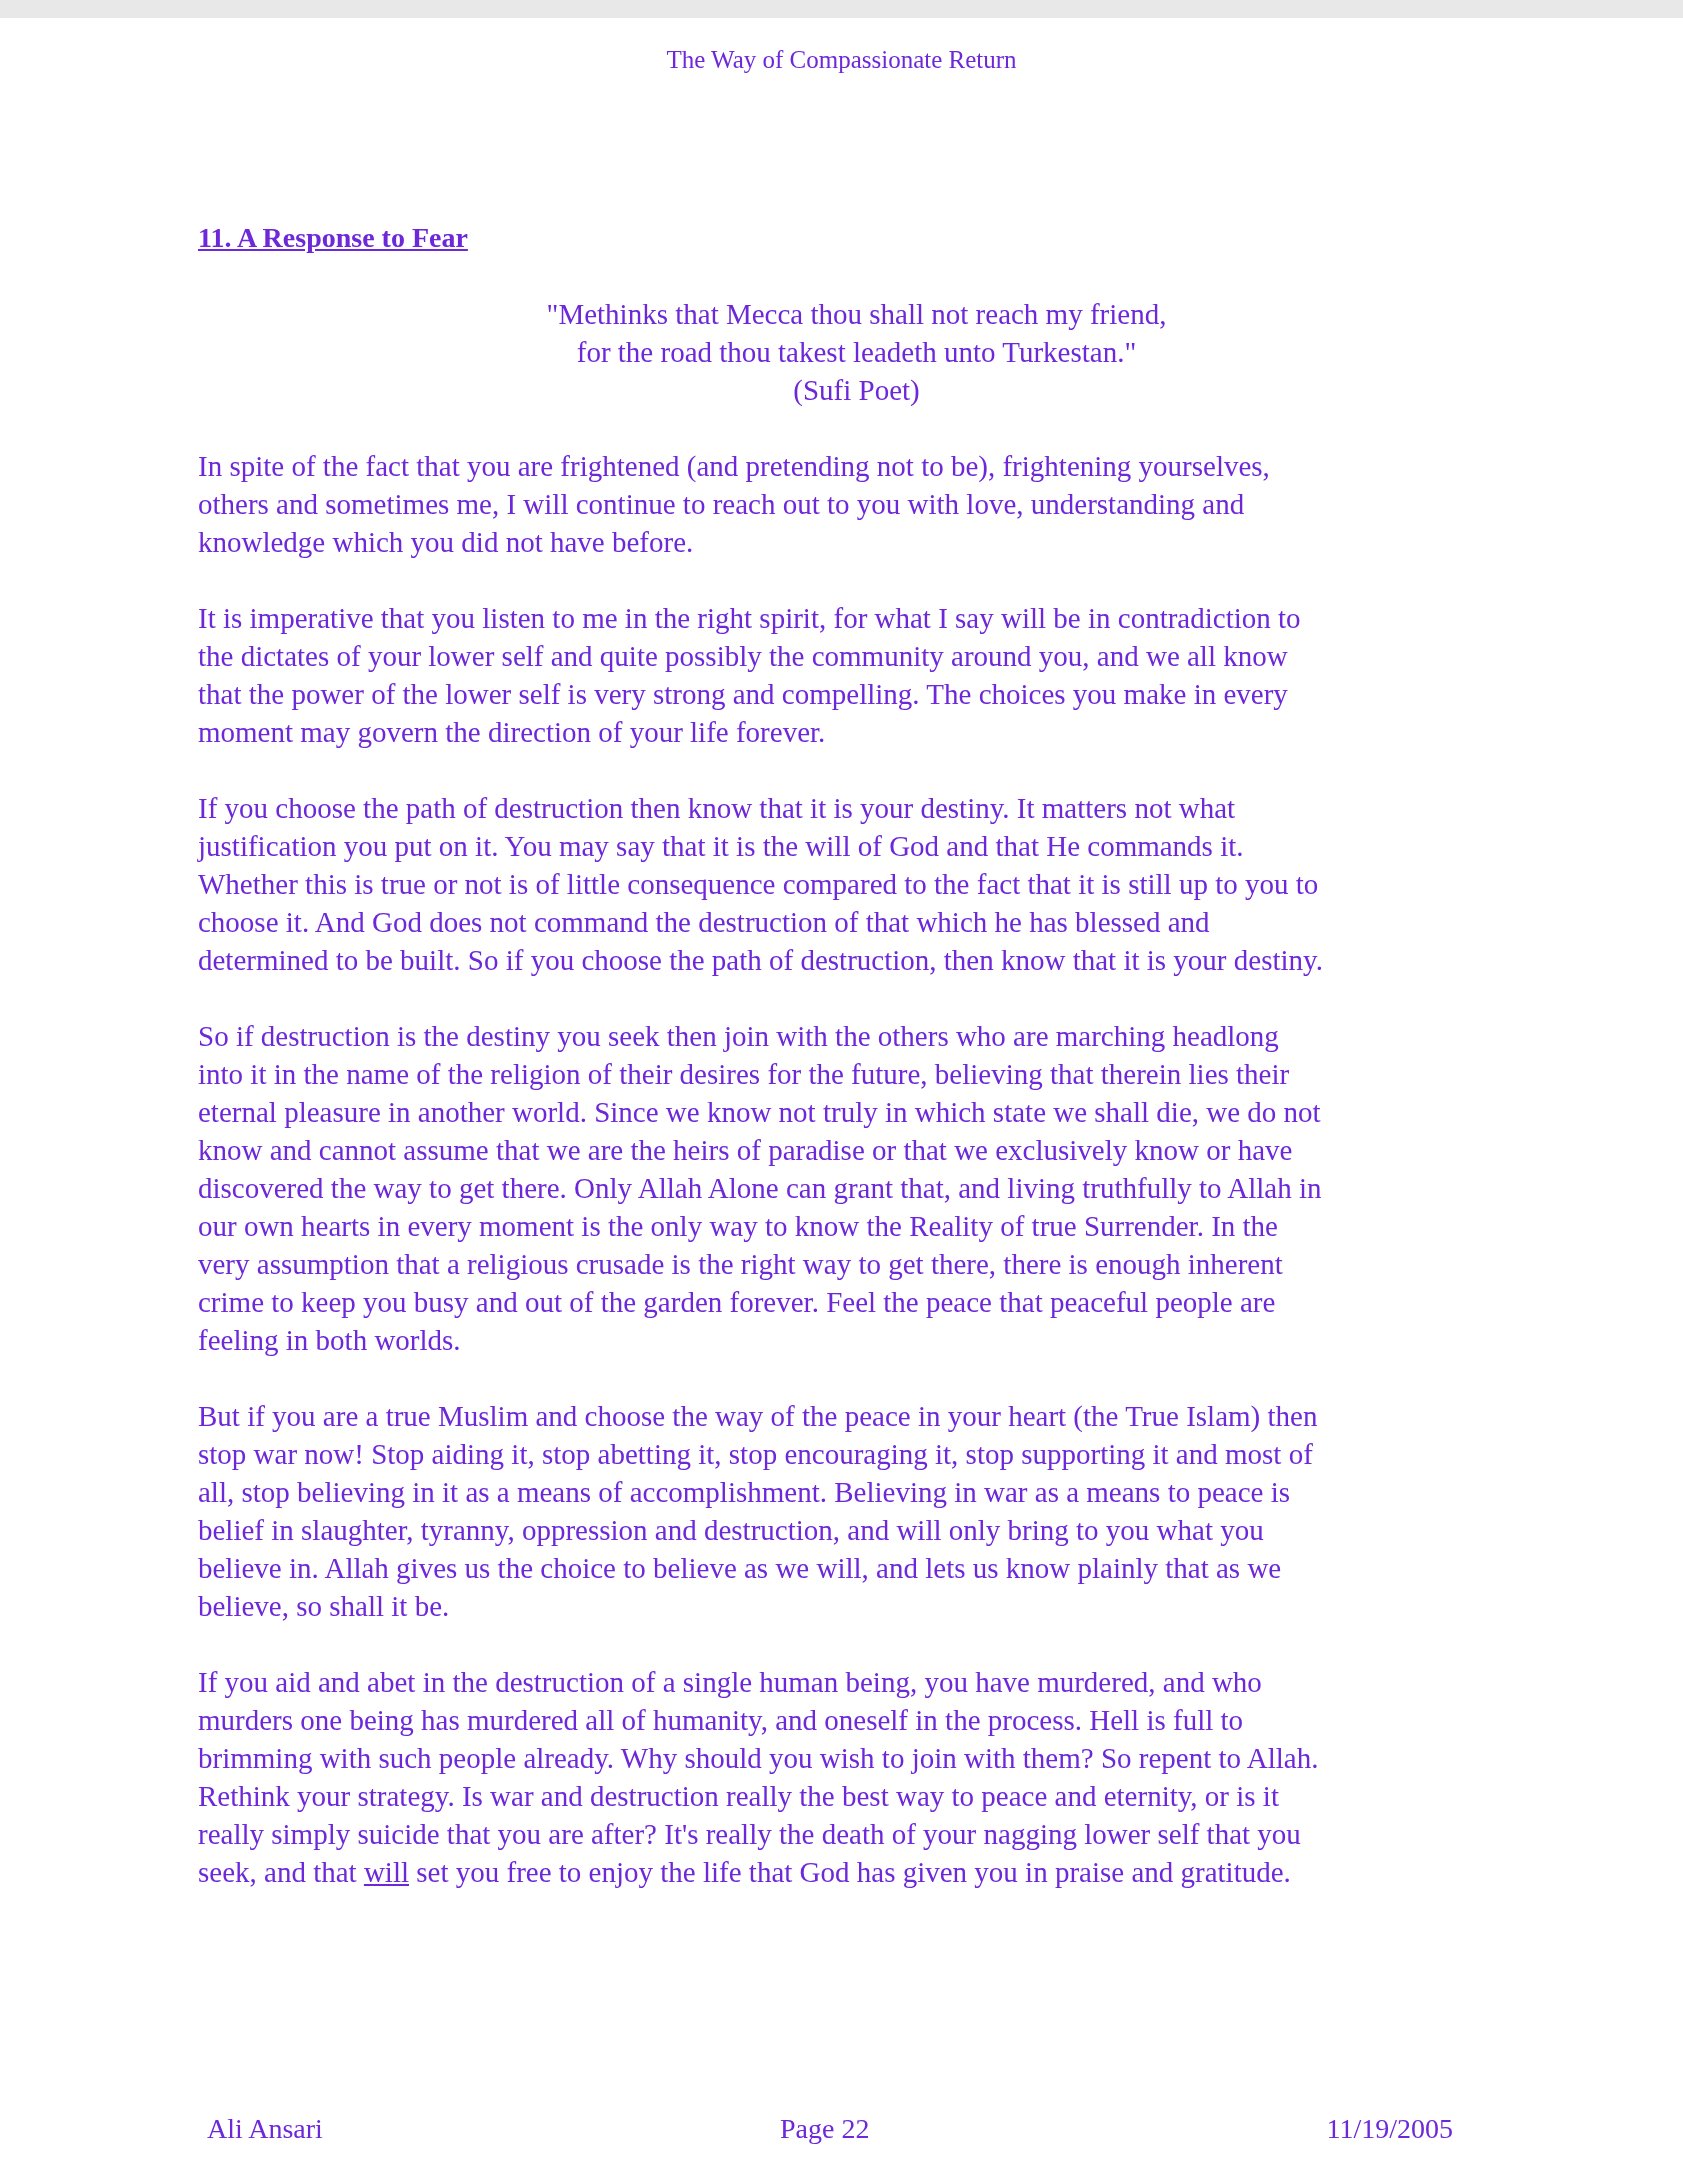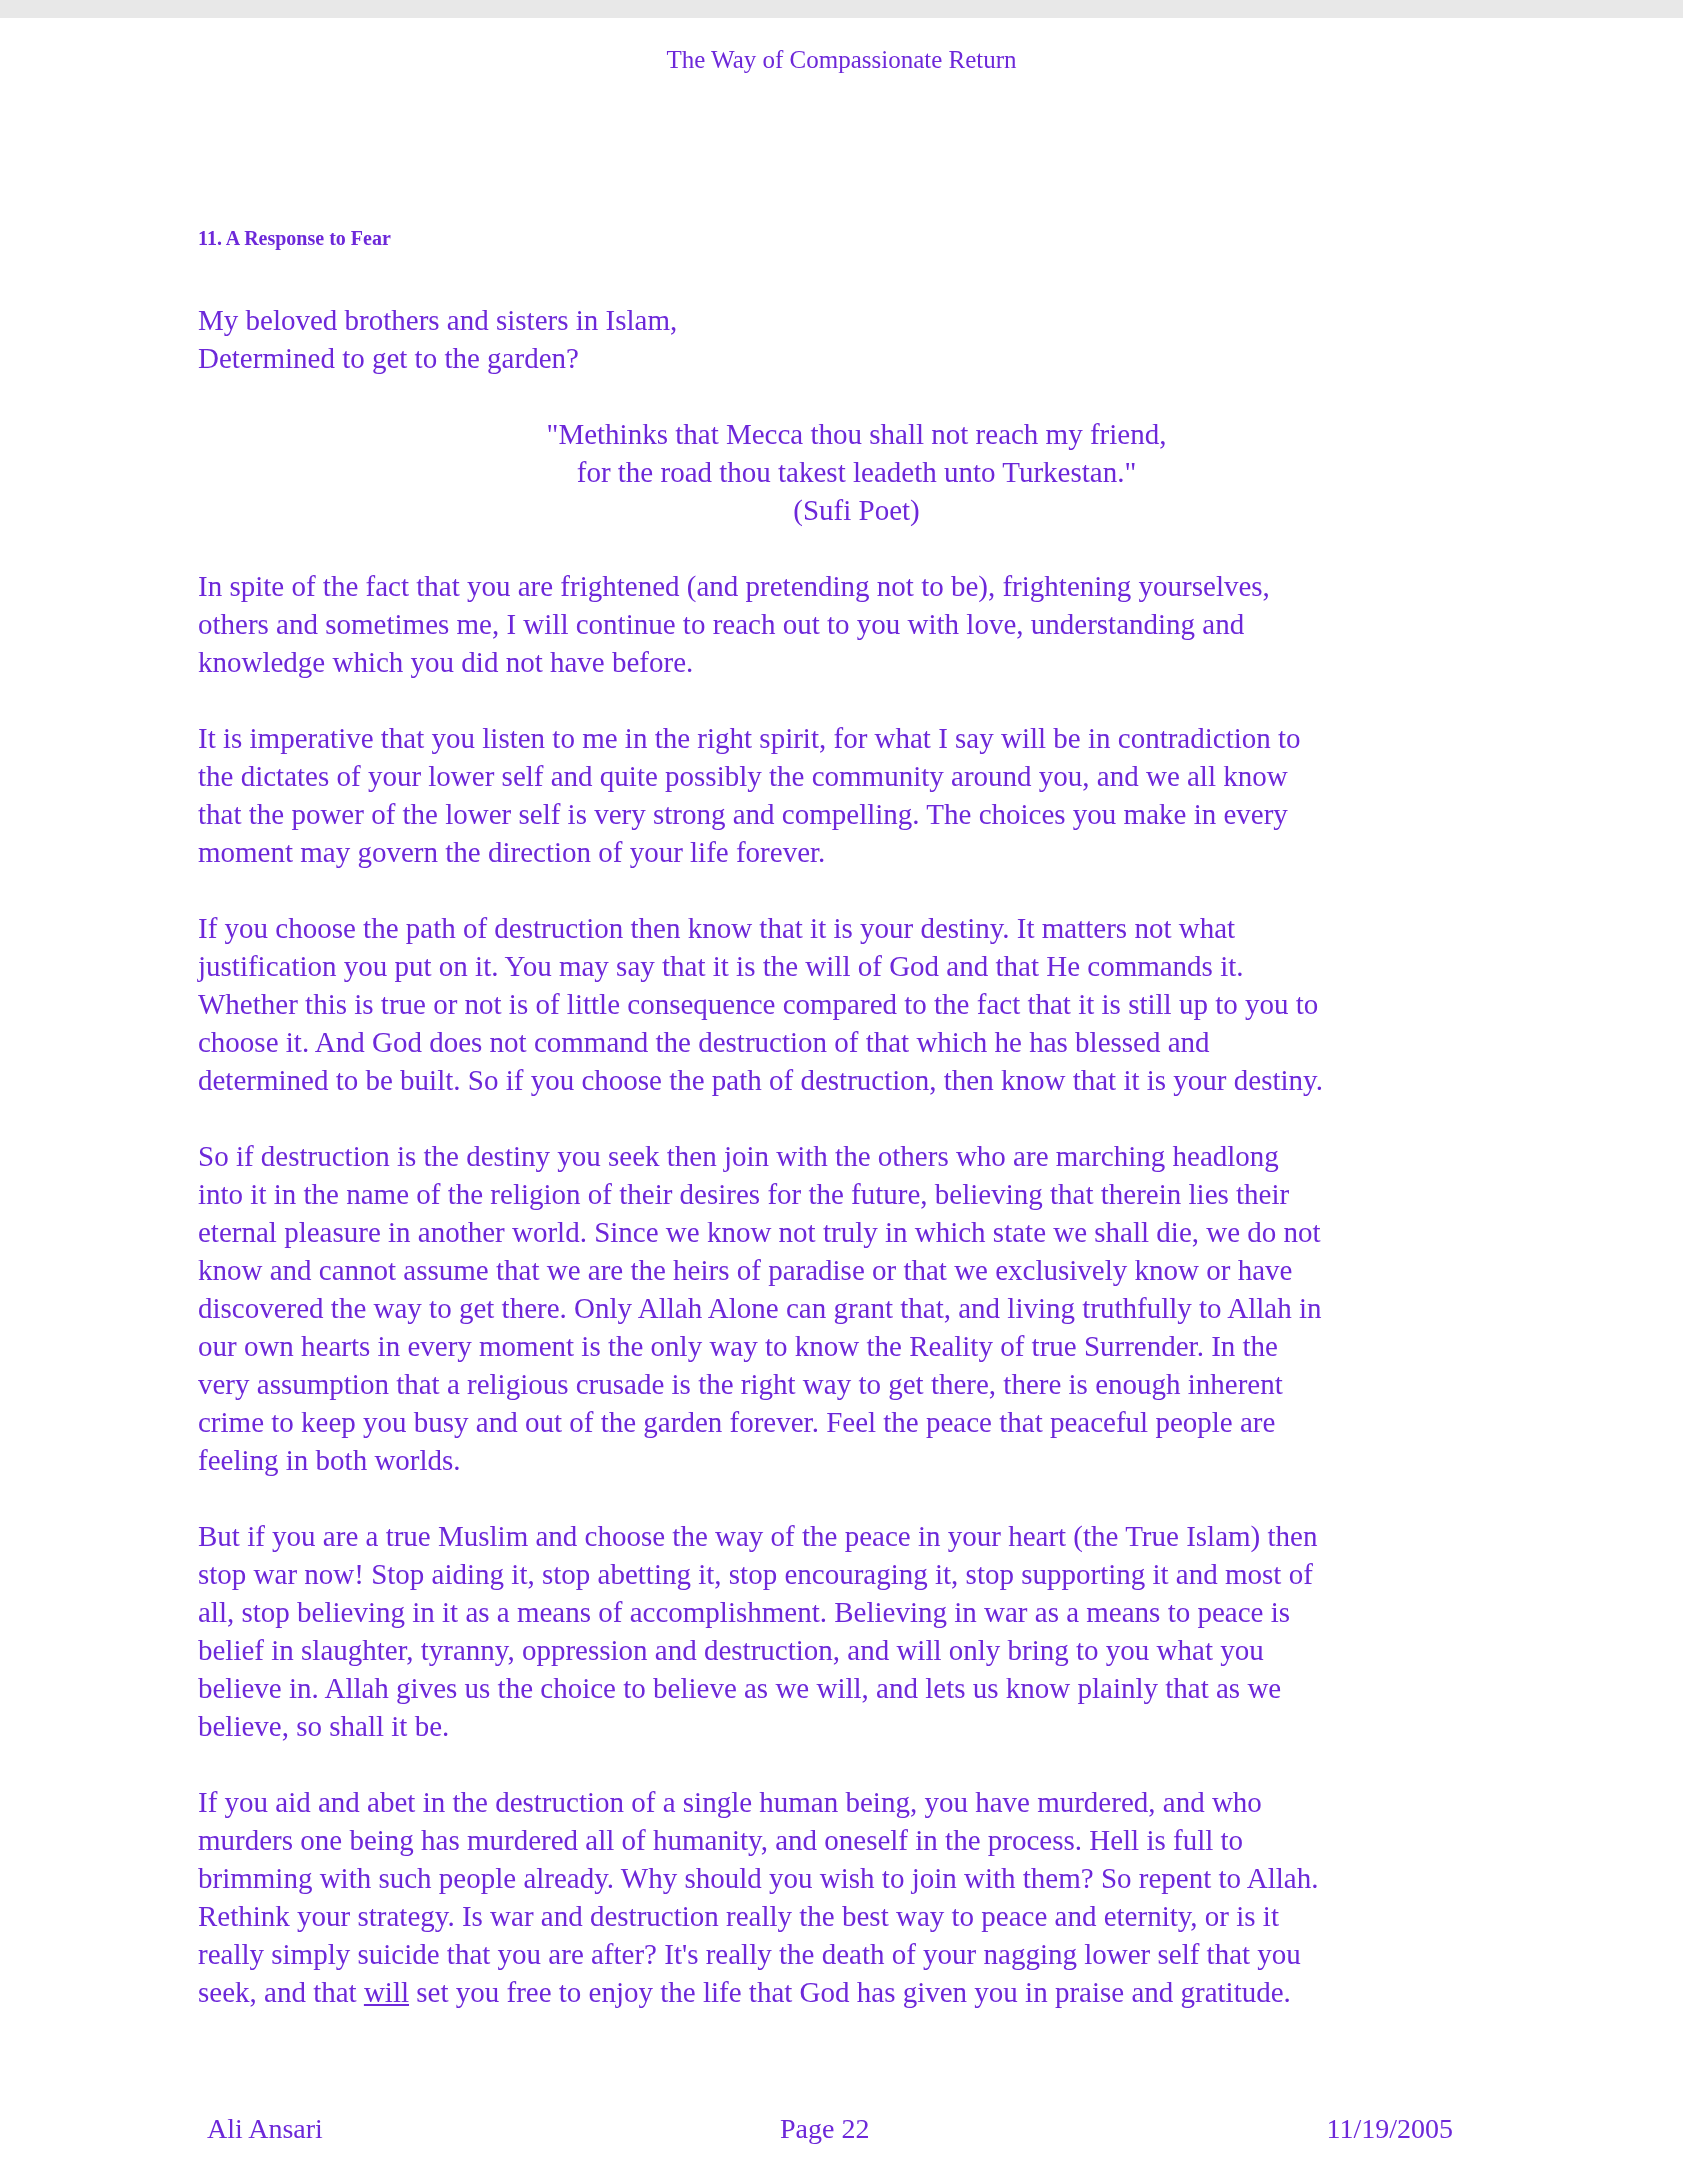--- a/index.html
+++ b/index.html
@@ -20,22 +20,23 @@
     line-height: 32px;
   }
   .content {
     padding: 0 168px 0 198px;
     font-size: 29px;
     line-height: 38px;
   }
   .heading {
     margin: 143px 0 0 0;
     font-weight: bold;
-    font-size: 20px;
+    font-size: 28px;
     line-height: 38px;
+    text-decoration: underline;
   }
   .salutation {
     margin: 44px 0 0 0;
     white-space: pre-line;
   }
   .quote {
     margin: 38px 0 0 0;
     text-align: center;
     white-space: pre-line;
   }
@@ -61,22 +62,20 @@
 <body>
 
 <div class="page">
 
   <div class="running-header">The Way of Compassionate Return</div>
 
   <div class="content">
 
     <h2 class="heading">11. A Response to Fear</h2>
 
-    <div class="salutation">My beloved brothers and sisters in Islam,
-Determined to get to the garden?</div>
 
     <div class="quote">"Methinks that Mecca thou shall not reach my friend,
 for the road thou takest leadeth unto Turkestan."
 (Sufi Poet)</div>
 
     <p class="para">
         <span class="plines">In spite of the fact that you are frightened (and pretending not to be), frightening yourselves,
 others and sometimes me, I will continue to reach out to you with love, understanding and
 knowledge which you did not have before.</span>
       </p>

